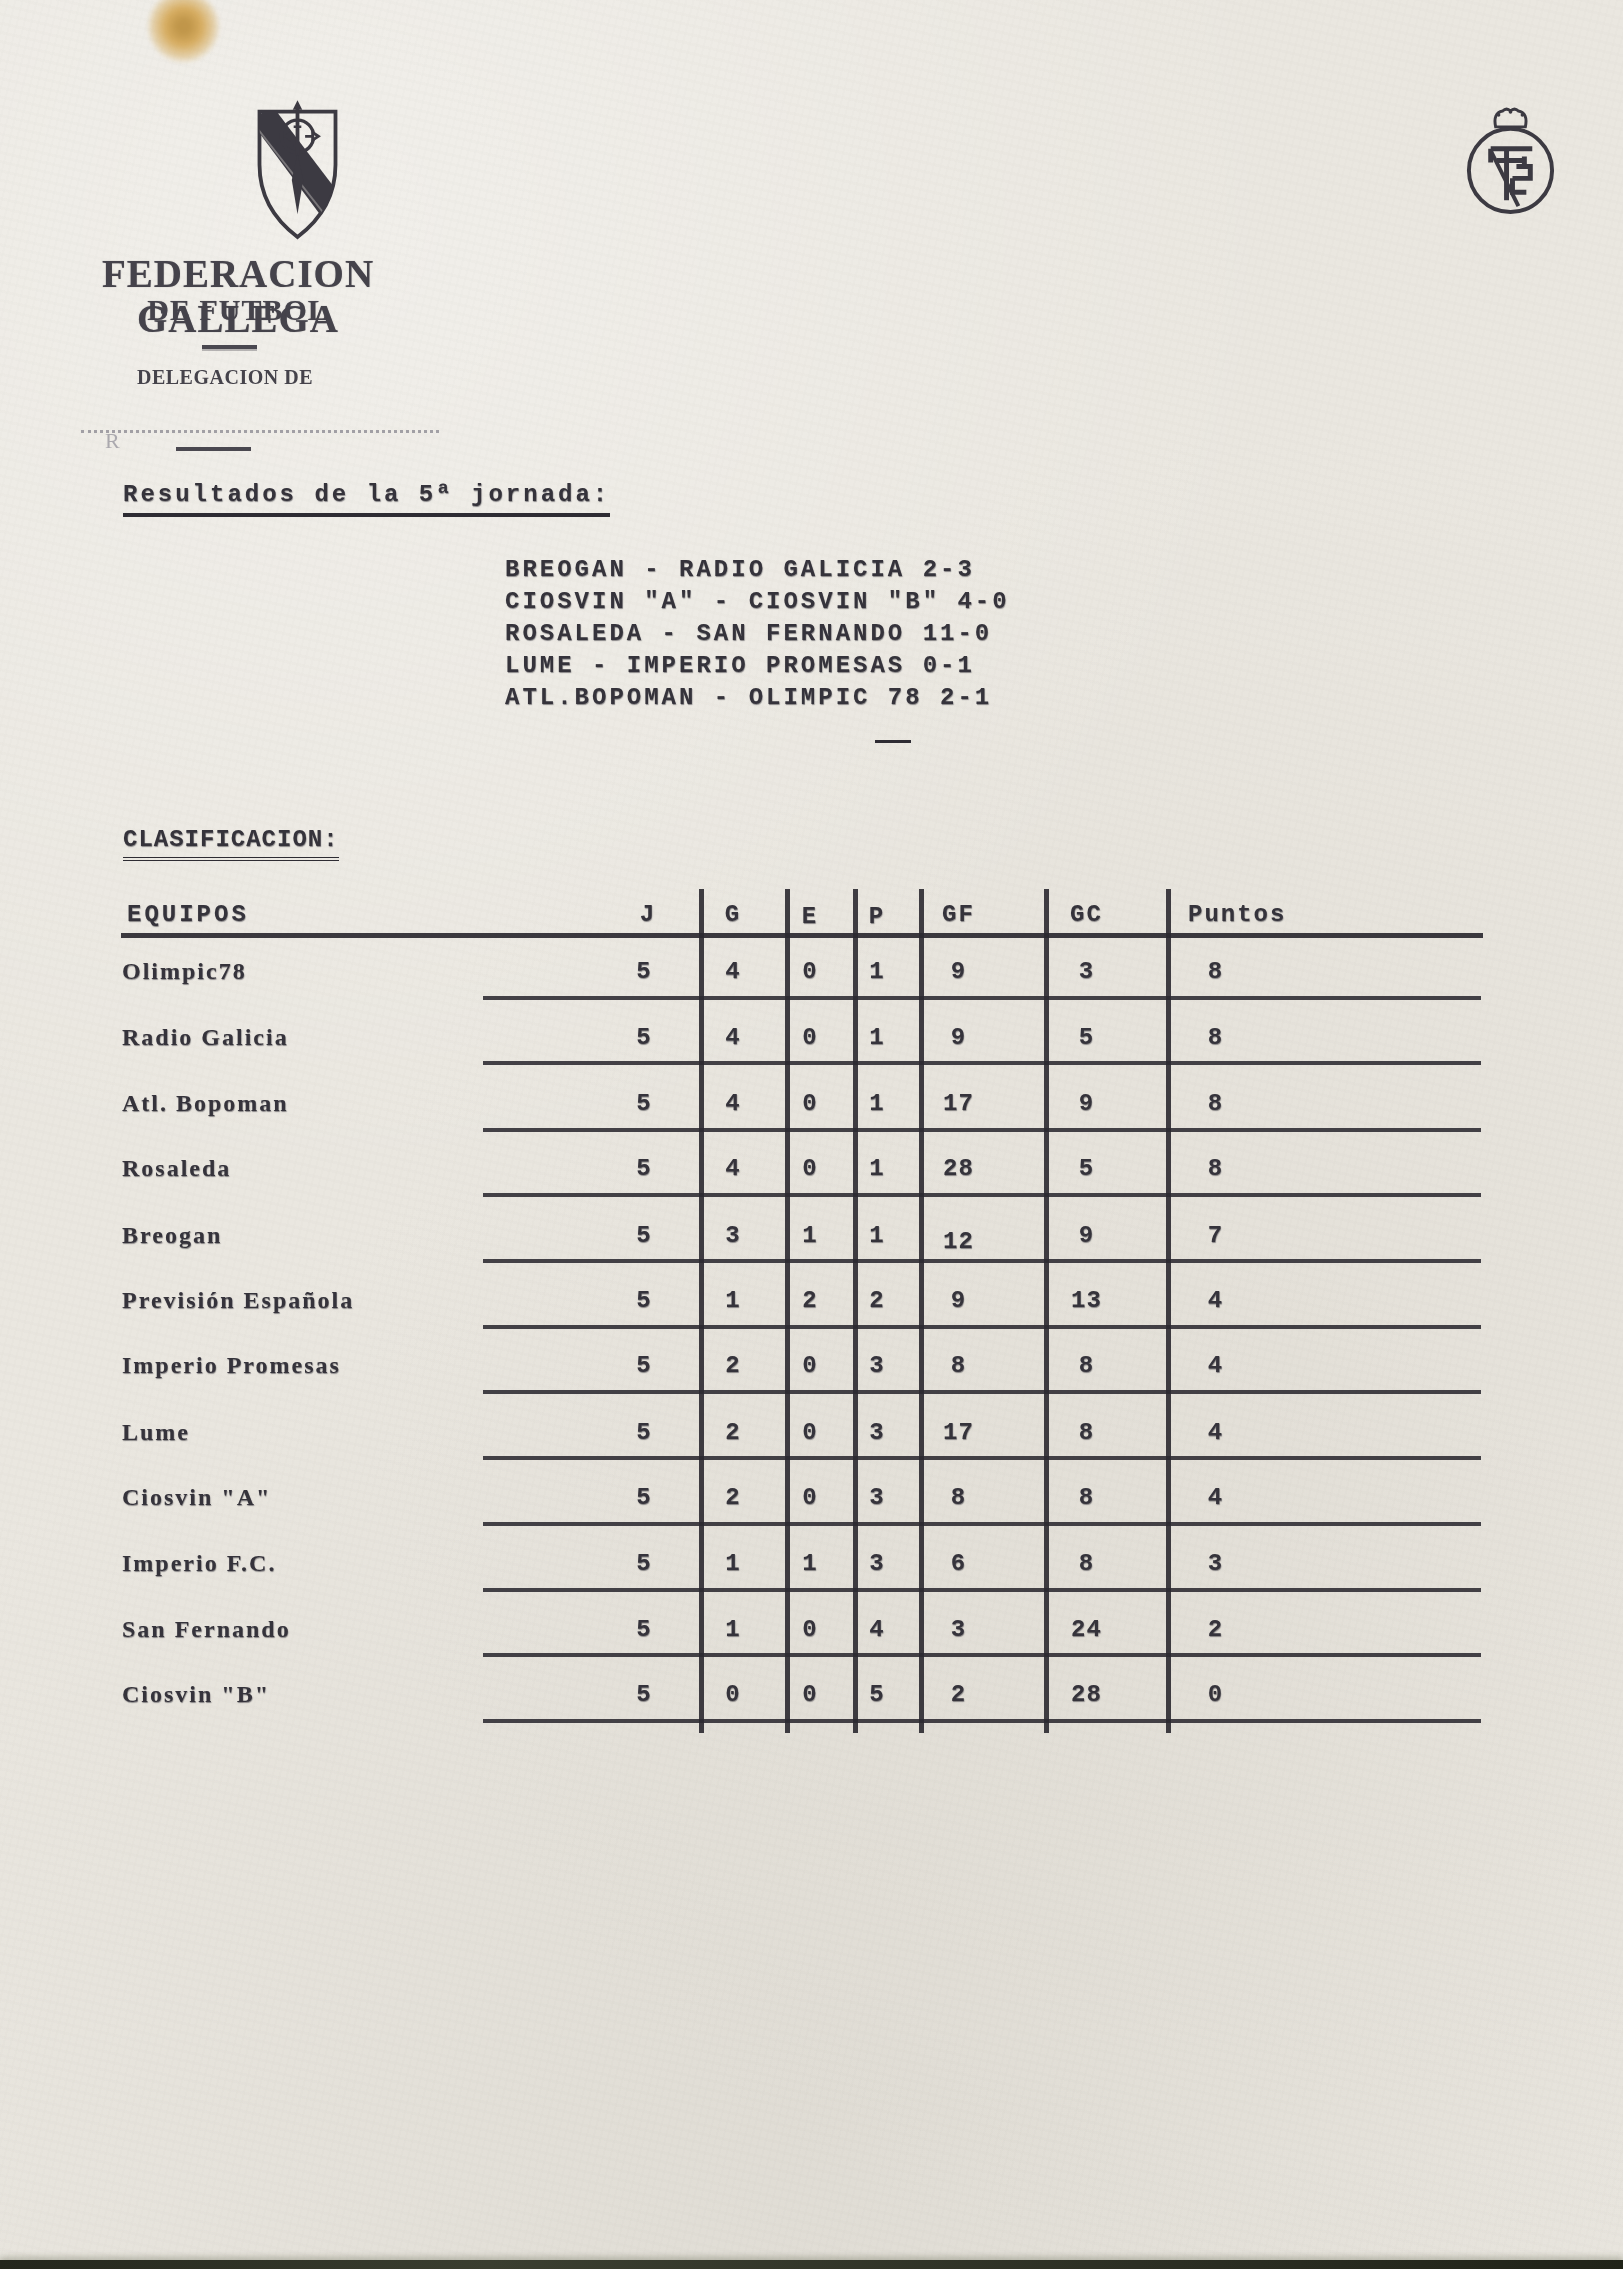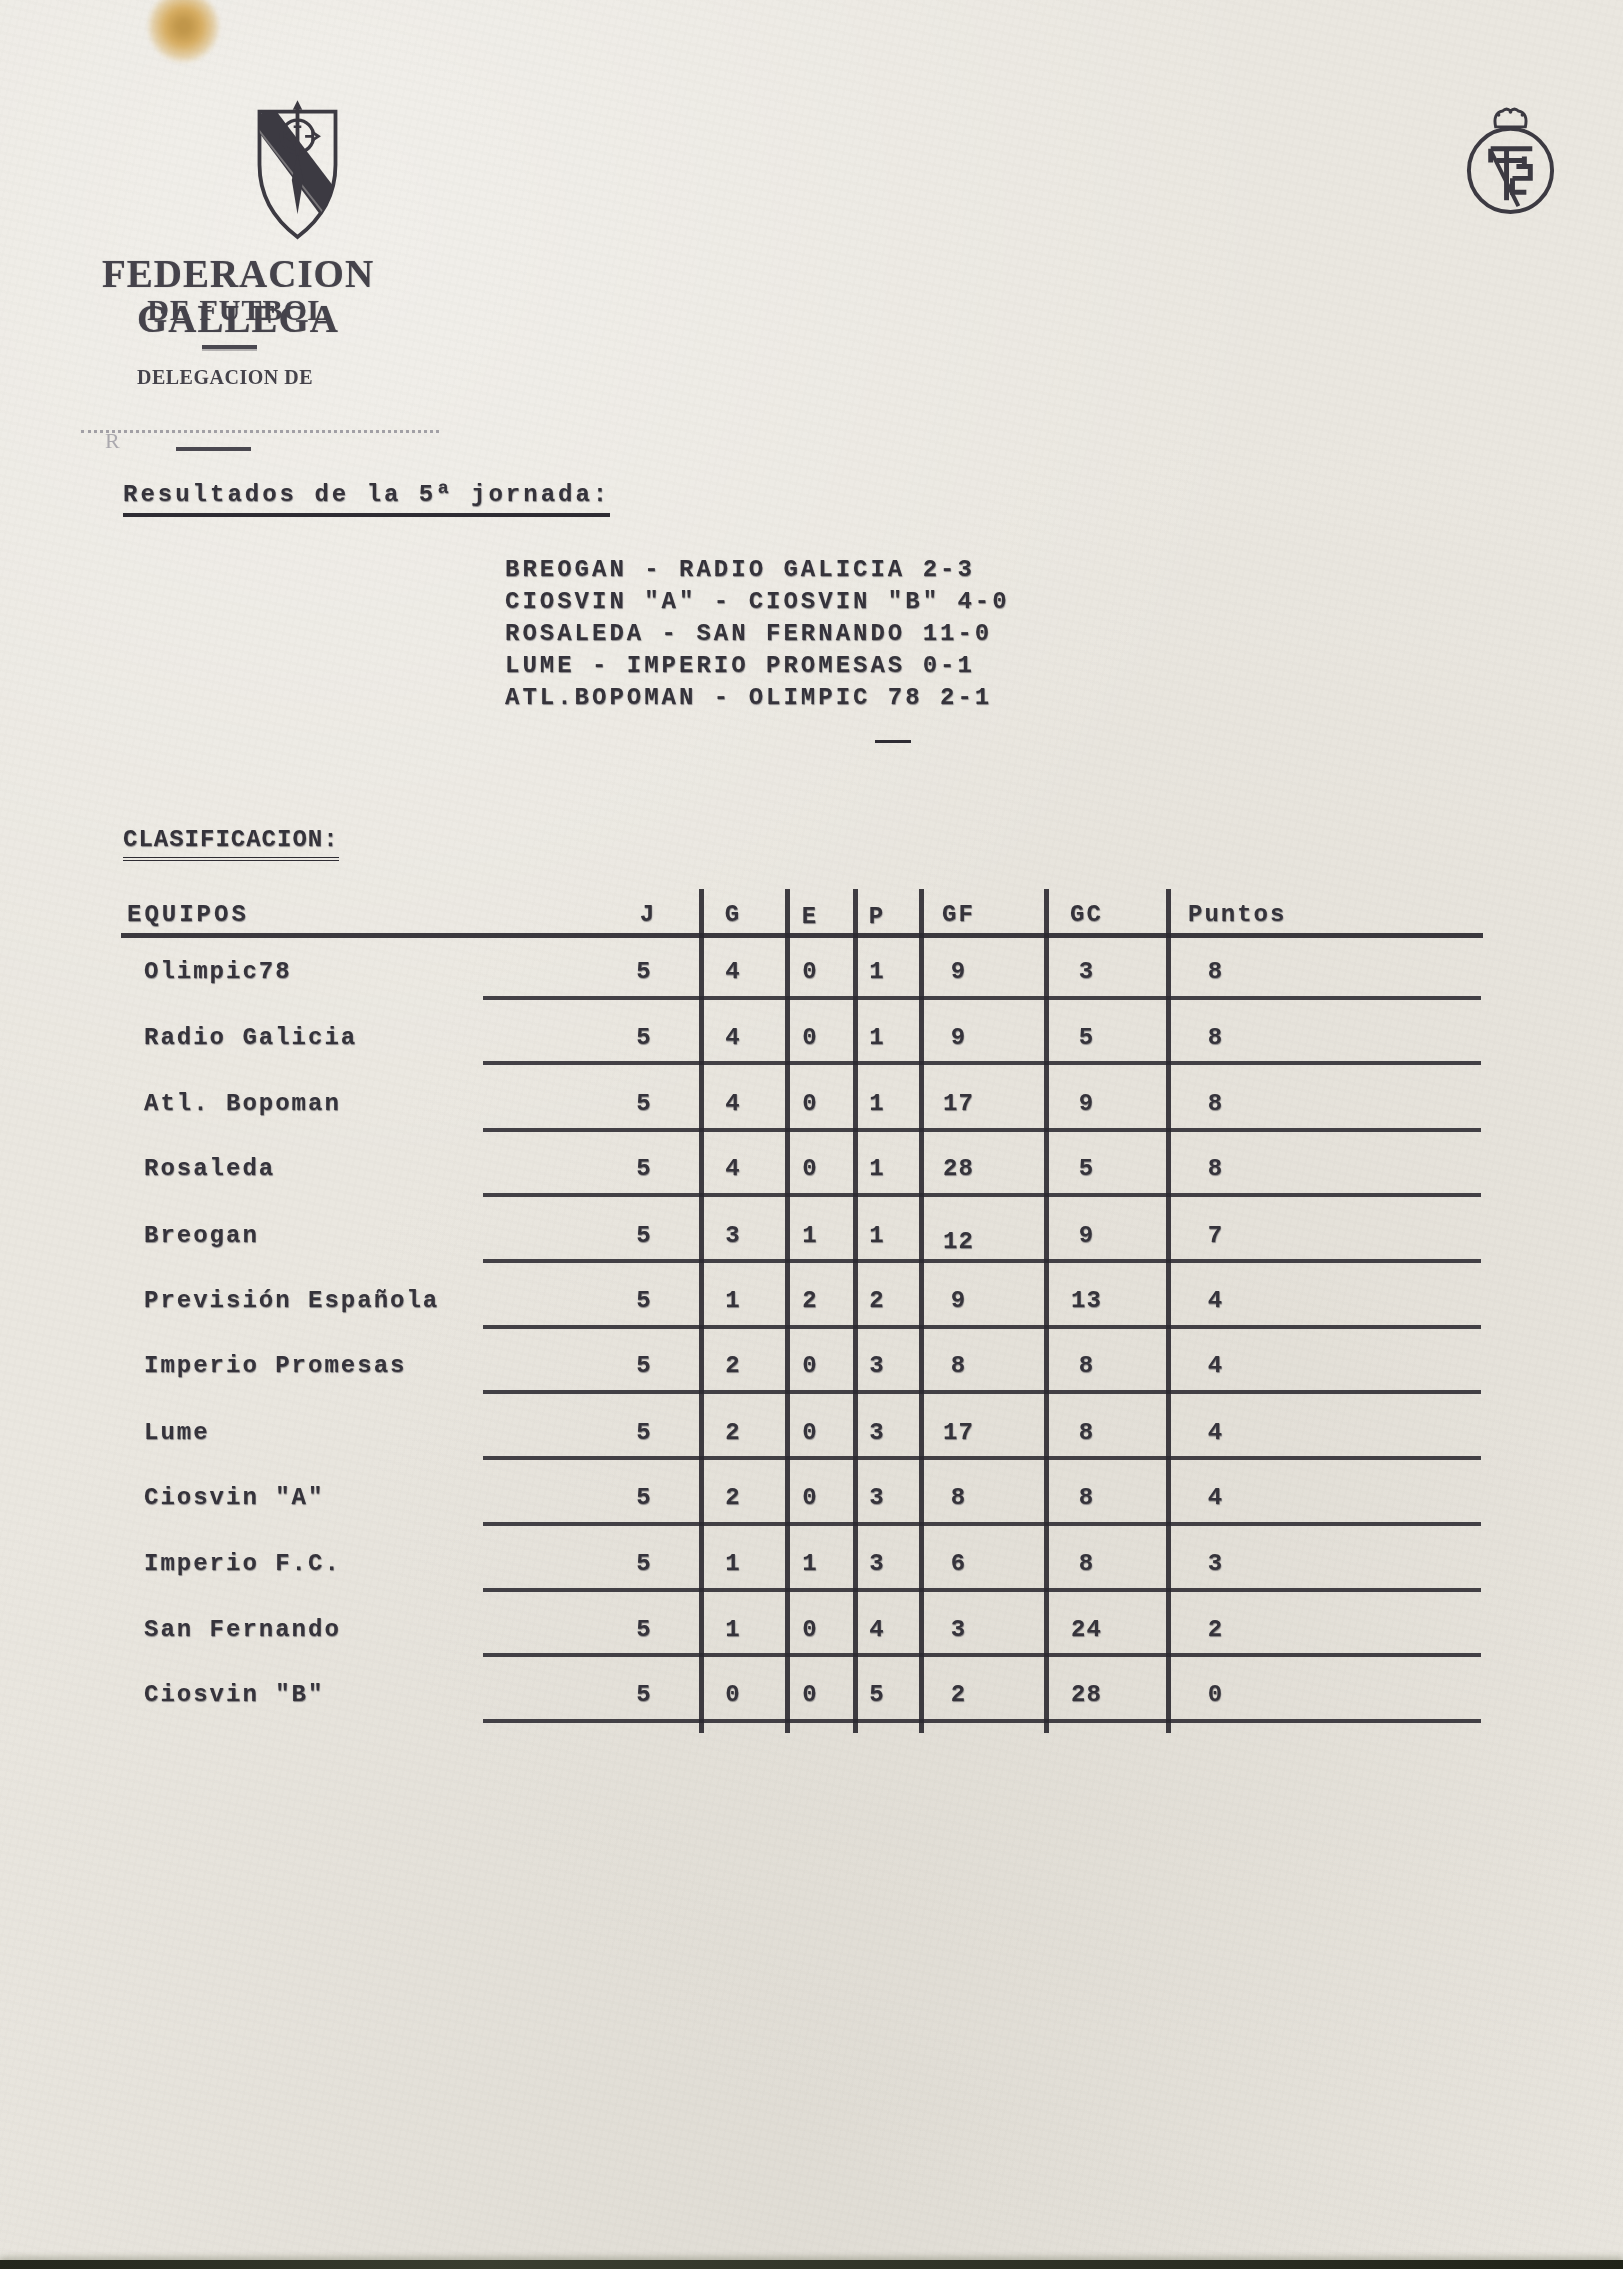--- a/index.html
+++ b/index.html
@@ -67,21 +67,21 @@
   .hdr-e{left:786px;top:903px;width:48px;text-align:center;}
   .hdr-p{left:853px;top:903px;width:48px;text-align:center;}
   .hdr-gf{left:927px;top:901px;width:63px;text-align:center;}
   .hdr-gc{left:1057px;top:901px;width:59px;text-align:center;}
   .hdr-pts{left:1188px;top:901px;}
   .hdr-underline{position:absolute;left:121px;top:933px;width:1362px;height:5px;background:#2b2930;opacity:.92;}
   .v-line{position:absolute;top:889px;height:844px;width:5px;background:#2b2930;opacity:.9;}
   .row-line{position:absolute;left:483px;width:998px;height:4px;background:#2b2930;opacity:.88;}
   .cell{position:absolute;font-size:24px;font-weight:bold;letter-spacing:1px;white-space:pre;
         text-shadow:0.5px 0.5px 1px rgba(53,51,59,.55);}
-  .c-team{left:144px;letter-spacing:2px;}
+  .c-team{left:122px;letter-spacing:2px;font-family:Liberation Serif, serif;}
   .c-j{left:620px;width:48px;text-align:center;}
   .c-g{left:709px;width:48px;text-align:center;}
   .c-e{left:786px;width:48px;text-align:center;}
   .c-p{left:853px;width:48px;text-align:center;}
   .c-gf{left:927px;width:63px;text-align:center;}
   .c-gc{left:1057px;width:59px;text-align:center;}
   .c-pts{left:1186px;width:59px;text-align:center;}
   
   .crest-left{position:absolute;left:250px;top:97px;}
   .crest-right{position:absolute;left:1461px;top:105px;}

